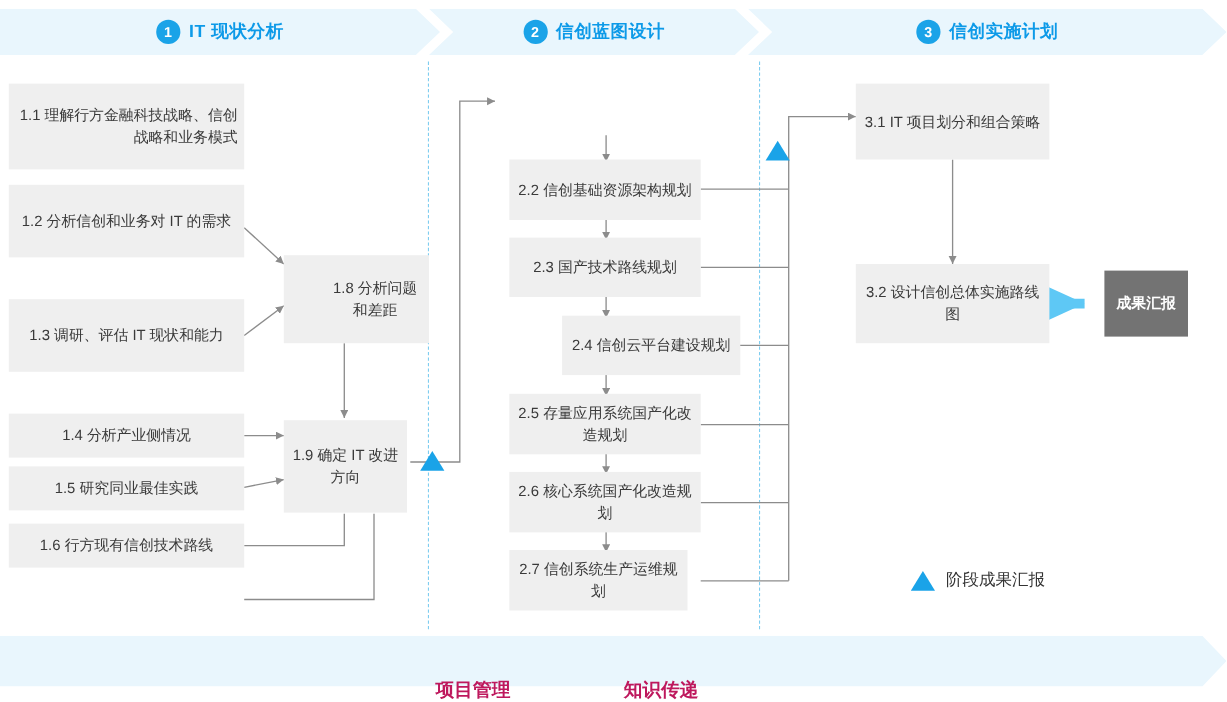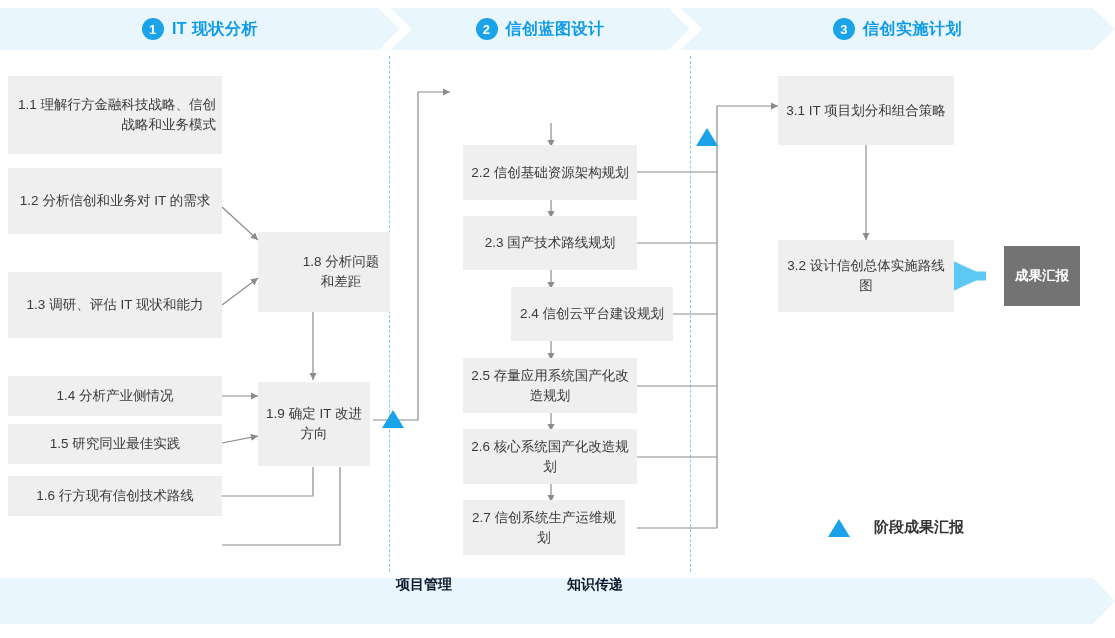--- a/index.html
+++ b/index.html
@@ -87,34 +87,34 @@
   
   .bottom-band {
     position: absolute;
     left: 0;
     top: 578px;
     width: 1115px;
     height: 46px;
   }
   .bottom-label {
     position: absolute;
-    top: 576px;
-    font-size: 14px;
-    font-weight: bold;
-    color: #0f172a;
+    top: 616px;
+    font-size: 17px;
+    font-weight: bold;
+    color: #be185d;
   }
 
   
   .legend {
     position: absolute;
     display: flex;
     align-items: center;
-    gap: 24px;
+    gap: 10px;
     font-size: 15px;
-    font-weight: bold;
+    font-weight: normal;
     color: #333333;
   }
   .tri {
     width: 0; height: 0;
     border-left: 11px solid transparent;
     border-right: 11px solid transparent;
     border-bottom: 18px solid #1aa3e8;
   }
   .tri-small {
     position: absolute;

